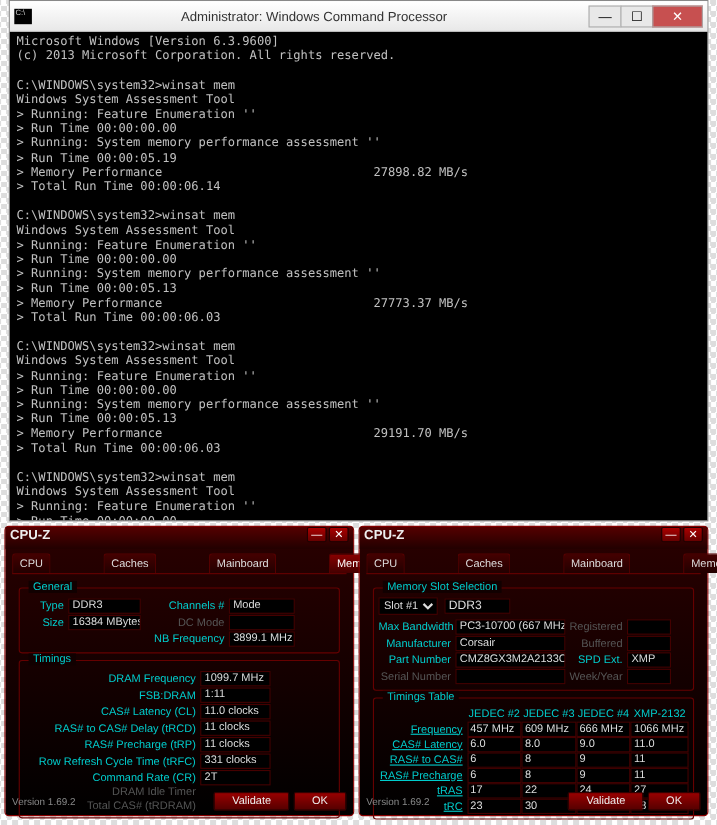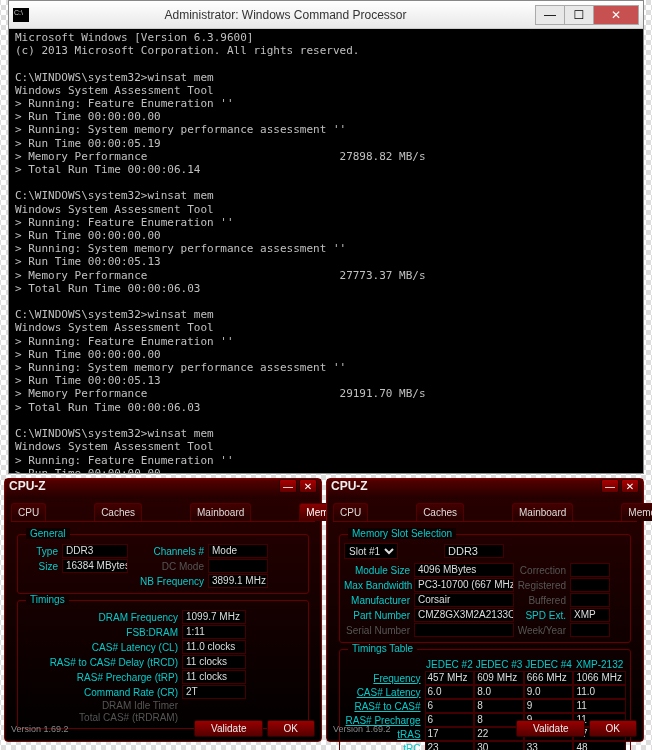--- a/index.html
+++ b/index.html
@@ -36,21 +36,21 @@
 .footer { position: absolute; bottom: 4px; left: 6px; right: 6px; display: flex; align-items: center; justify-content: space-between; }
 .btn { background: linear-gradient(#900, #500); border: 1px solid #300; color: #eee; padding: 2px 16px; font-size: 10px; border-radius: 2px; }
 .ver { color: #888; font-size: 9px; }
 
 
 .tt { width: 100%; font-size: 10px; border-collapse: collapse; }
 .tt th { color: #0cc; font-weight: normal; text-align: center; padding: 1px; }
 .tt td { text-align: left; padding: 0; }
 .tt td.lbl-cell { text-align: right; color: #0cc; padding-right: 4px; text-decoration: underline; }
 .tt .cell { background: #000; border: 1px solid #400; padding: 0 2px; color: #ddd; height: 14px; line-height: 12px; display: block; }
-.slot-wrap { display: flex; align-items: center; margin-bottom: 4px; gap: 40px; }
+.slot-wrap { display: flex; align-items: center; margin-bottom: 4px; }
 .slot-sel { background: #000; border: 1px solid #400; color: #ddd; height: 16px; font-size: 10px; }
 </style>
 </head>
 <body>
 
 <div class="cmd-window">
   <div class="cmd-title-bar">
     <div class="cmd-icon"></div>
     <div class="cmd-title">Administrator: Windows Command Processor</div>
     <div class="cmd-btns">
@@ -154,20 +154,24 @@
           </div>
           <div class="row">
             <div class="lbl" style="width:160px">RAS# to CAS# Delay (tRCD)</div>
             <div class="val" style="width:64px">11 clocks</div>
           </div>
           <div class="row">
             <div class="lbl" style="width:160px">RAS# Precharge (tRP)</div>
             <div class="val" style="width:64px">11 clocks</div>
           </div>
           <div class="row">
+            <div class="lbl" style="width:160px">Row Refresh Cycle Time (tRFC)</div>
+            <div class="val" style="width:64px">331 clocks</div>
+          </div>
+          <div class="row">
             <div class="lbl" style="width:160px">Command Rate (CR)</div>
             <div class="val" style="width:64px">2T</div>
           </div>
           <div class="row">
             <div class="lbl dim" style="width:160px">DRAM Idle Timer</div>
           </div>
           <div class="row">
             <div class="lbl dim" style="width:160px">Total CAS# (tRDRAM)</div>
           </div>
         </div>
@@ -199,26 +203,20 @@
     </div>
   <div class="panel">
     <div class="fieldset">
       <div class="legend">Memory Slot Selection</div>
       <div class="slot-wrap">
         <select class="slot-sel"><option>Slot #1</option></select>
         <div class="val" style="margin-left:6px;width:60px">DDR3</div>
       </div>
       <div id="spd-fields">
           <div class="row">
-            <div class="lbl" style="width:70px">Module Size</div>
-            <div class="val" style="width:100px">4096 MBytes</div>
-            <div class="lbl dim" style="width:56px">Correction</div>
-            <div class="val" style="width:40px"></div>
-          </div>
-          <div class="row">
             <div class="lbl" style="width:70px">Max Bandwidth</div>
             <div class="val" style="width:100px">PC3-10700 (667 MHz)</div>
             <div class="lbl dim" style="width:56px">Registered</div>
             <div class="val" style="width:40px"></div>
           </div>
           <div class="row">
             <div class="lbl" style="width:70px">Manufacturer</div>
             <div class="val" style="width:100px">Corsair</div>
             <div class="lbl dim" style="width:56px">Buffered</div>
             <div class="val" style="width:40px"></div>

